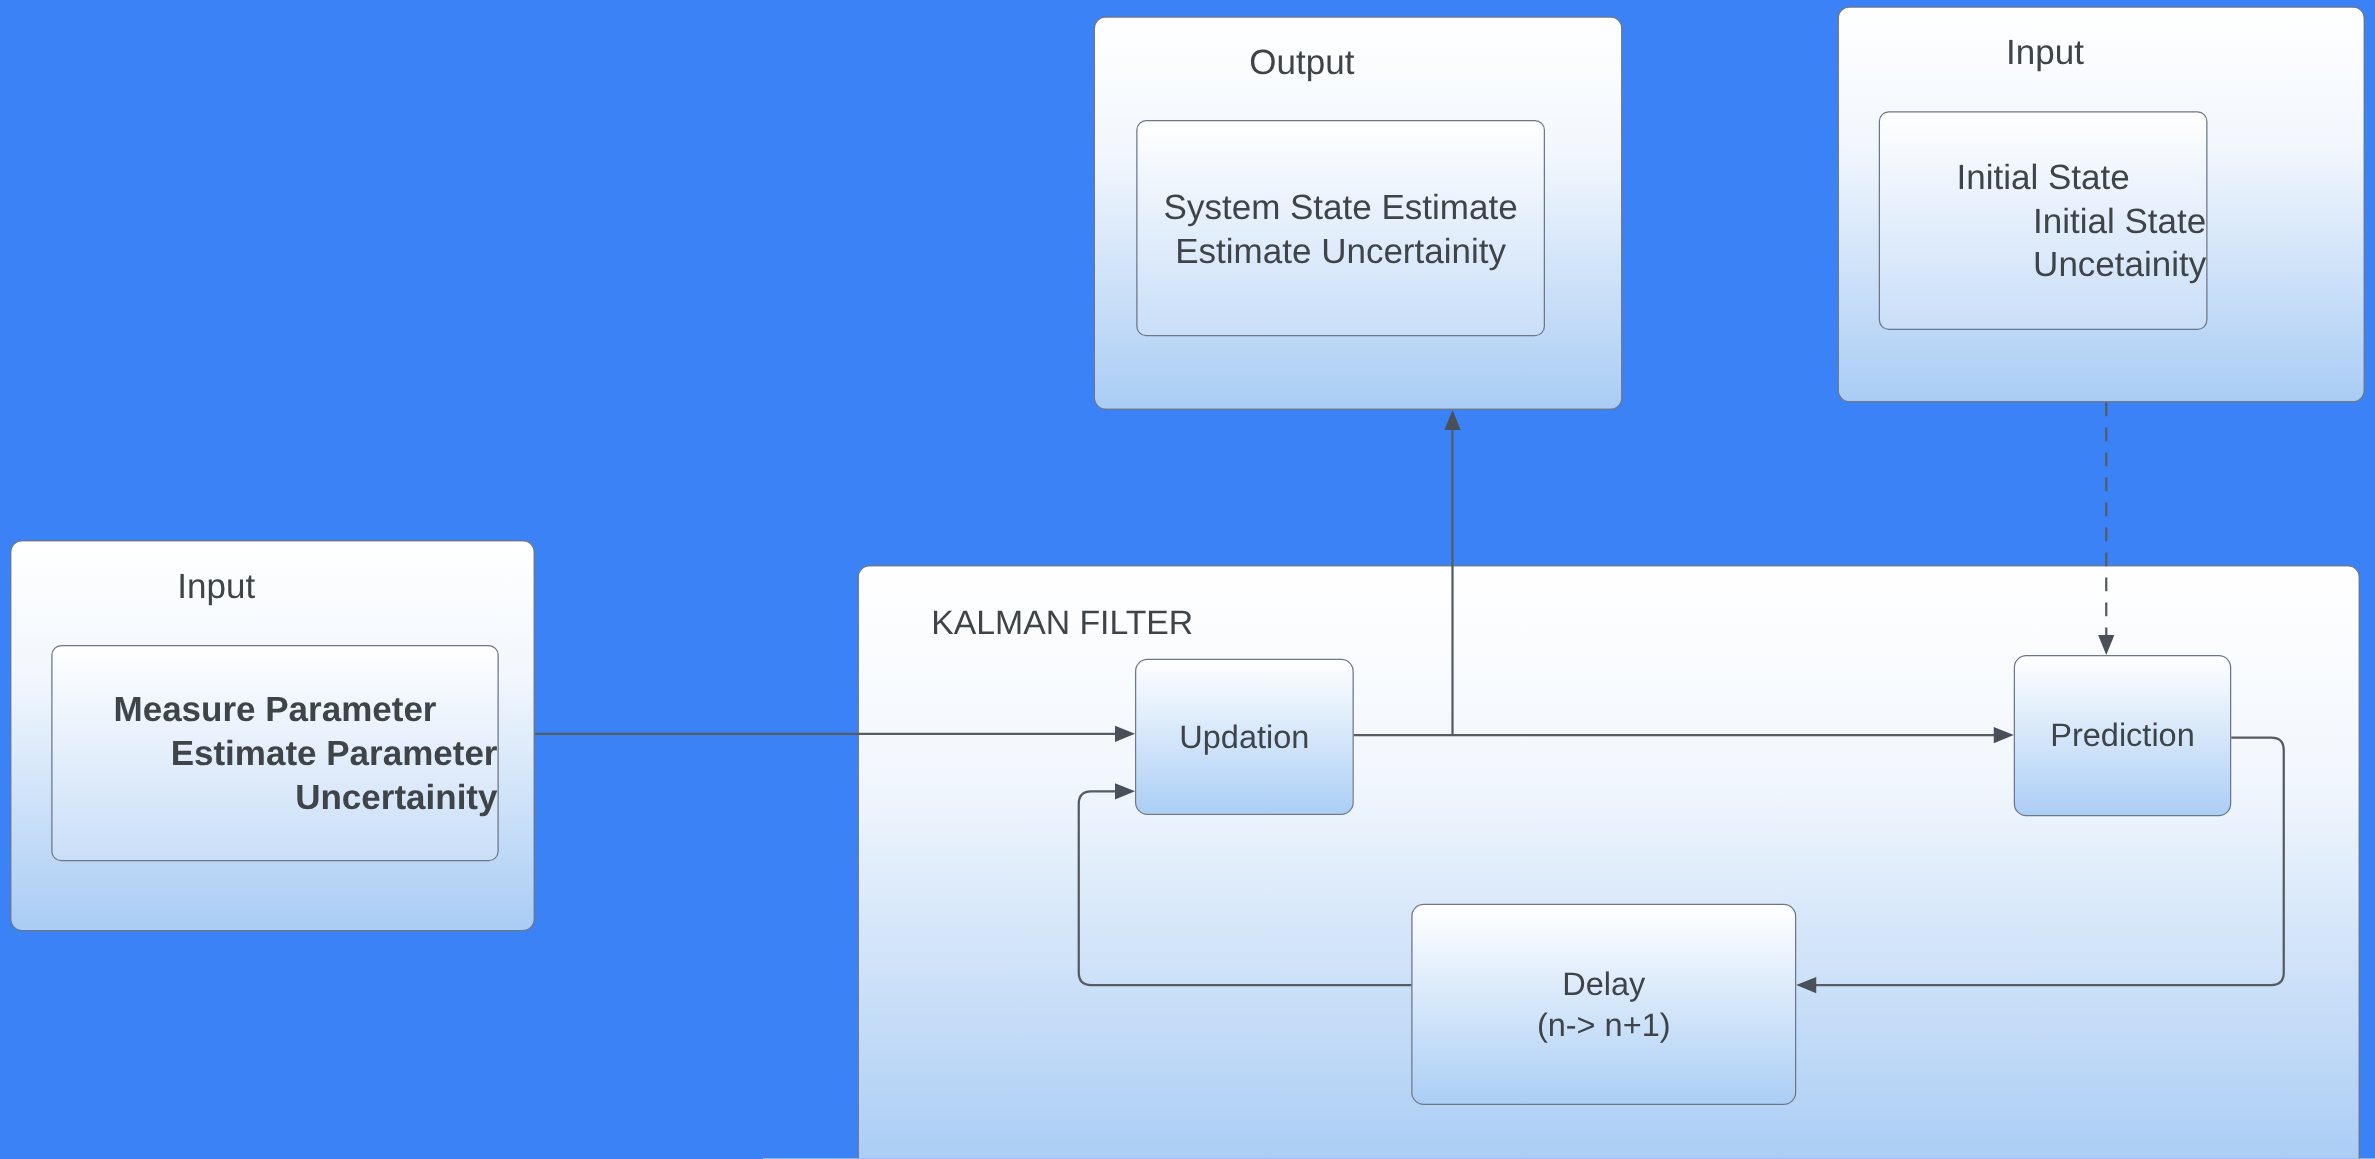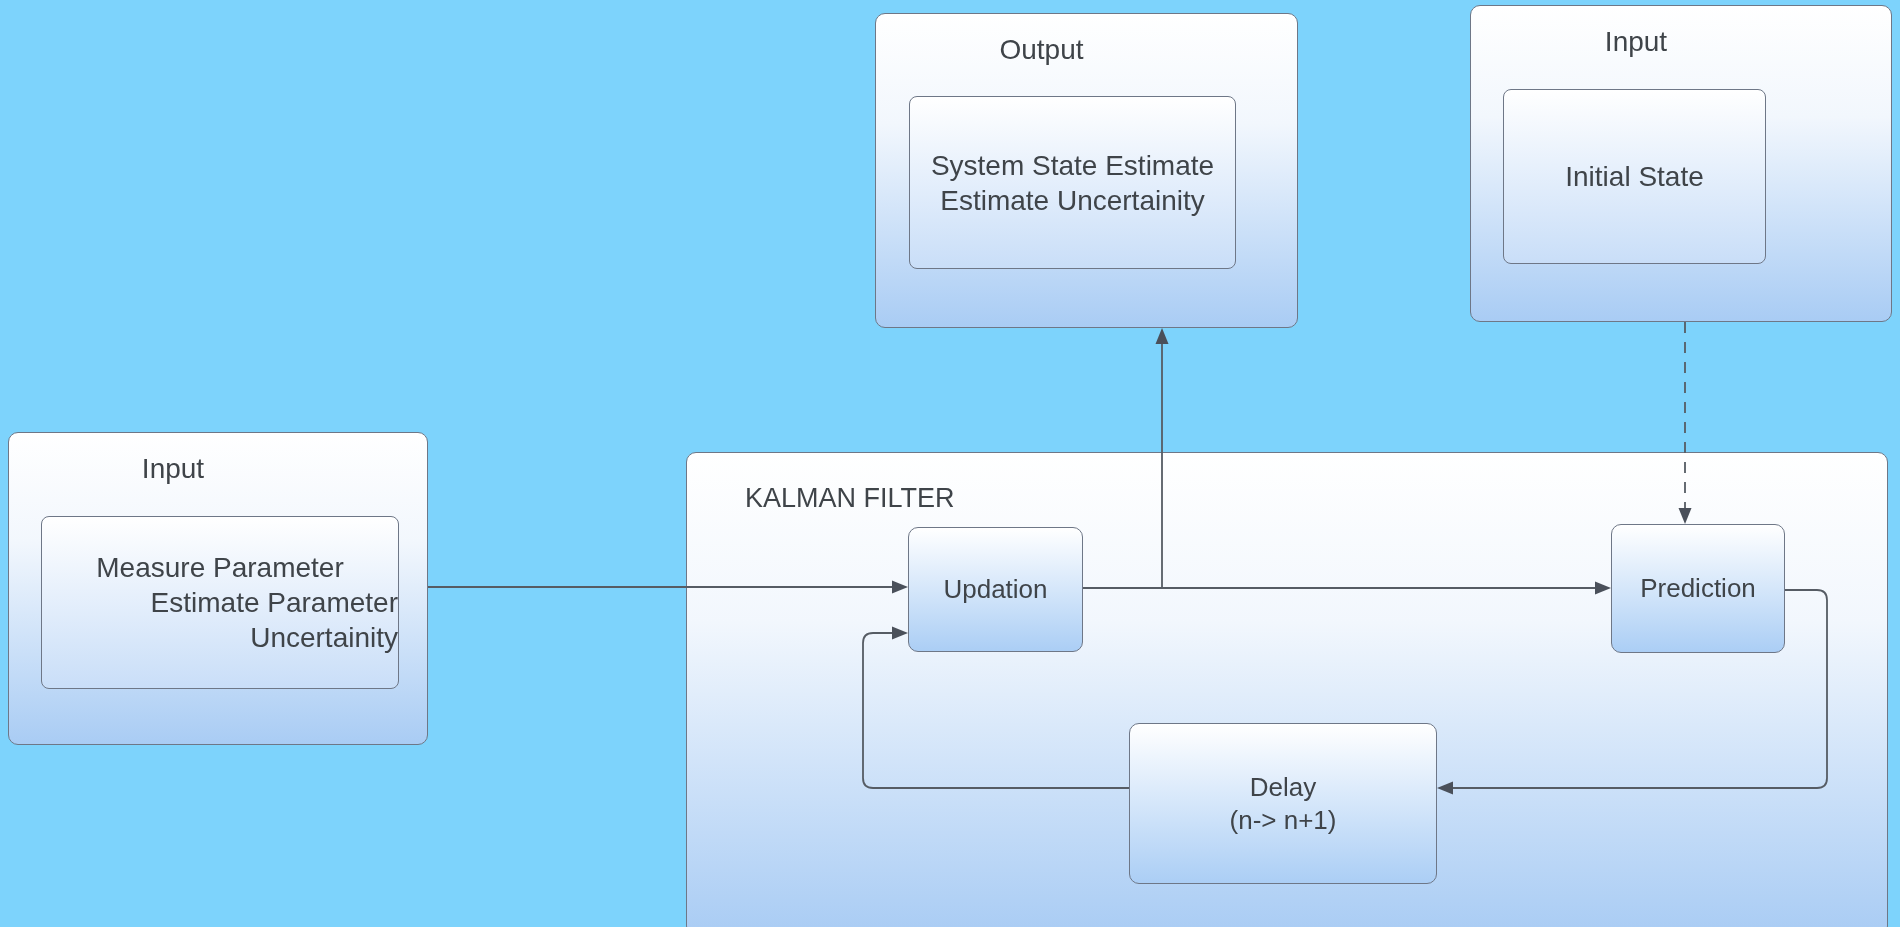--- a/index.html
+++ b/index.html
@@ -1,20 +1,20 @@
 <!DOCTYPE html>
 <html><head>
 <meta charset="utf-8">
 <style>
   html, body { margin: 0; padding: 0; background: #ffffff; }
   .canvas {
     position: relative;
     width: 1900px;
     height: 927px;
-    background: #7dd3fc;
+    background: #3b82f6;
     font-family: "Liberation Sans", sans-serif;
     color: #3f4449;
     overflow: hidden;
   }
   .box {
     position: absolute;
     box-sizing: border-box;
     border: 1.5px solid #6e7787;
     border-radius: 10px;
     background: linear-gradient(180deg, #ffffff 0%, #f2f7fd 35%, #a9ccf4 100%);
@@ -78,26 +78,27 @@
     <div class="inner-box" style="left:33px; top:82px; width:327px; height:173px;">
       <span>System State Estimate</span>
       <span>Estimate Uncertainity</span>
     </div>
   </div>
 
   <div class="box" style="left:1470px; top:5px; width:422px; height:317px;">
     <span class="outer-label">Input</span>
     <div class="inner-box" style="left:32px; top:83px; width:263px; height:175px;">
       <span>Initial State</span>
+      <span>Initial State Uncetainity</span>
     </div>
   </div>
 
   <div class="box" style="left:8px; top:432px; width:420px; height:313px;">
     <span class="outer-label">Input</span>
-    <div class="inner-box" style="left:32px; top:83px; width:358px; height:173px;">
+    <div class="inner-box" style="left:32px; top:83px; width:358px; height:173px;font-weight:bold;">
       <span>Measure Parameter</span>
       <span>Estimate Parameter Uncertainity</span>
     </div>
   </div>
 
   <div class="box" style="left:686px; top:452px; width:1202px; height:484px;">
     <span class="kf-label">KALMAN FILTER</span>
   </div>
 
   <div class="node" style="left:908px; top:527px; width:175px; height:125px;">

